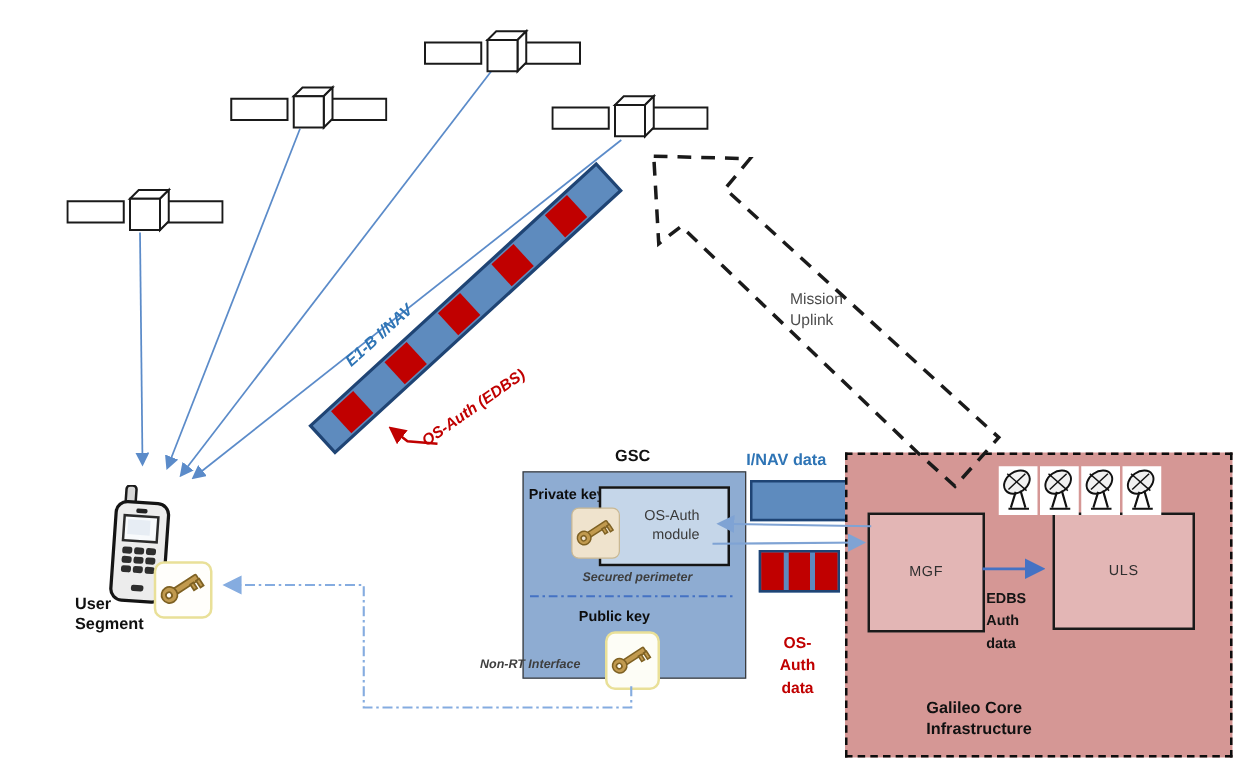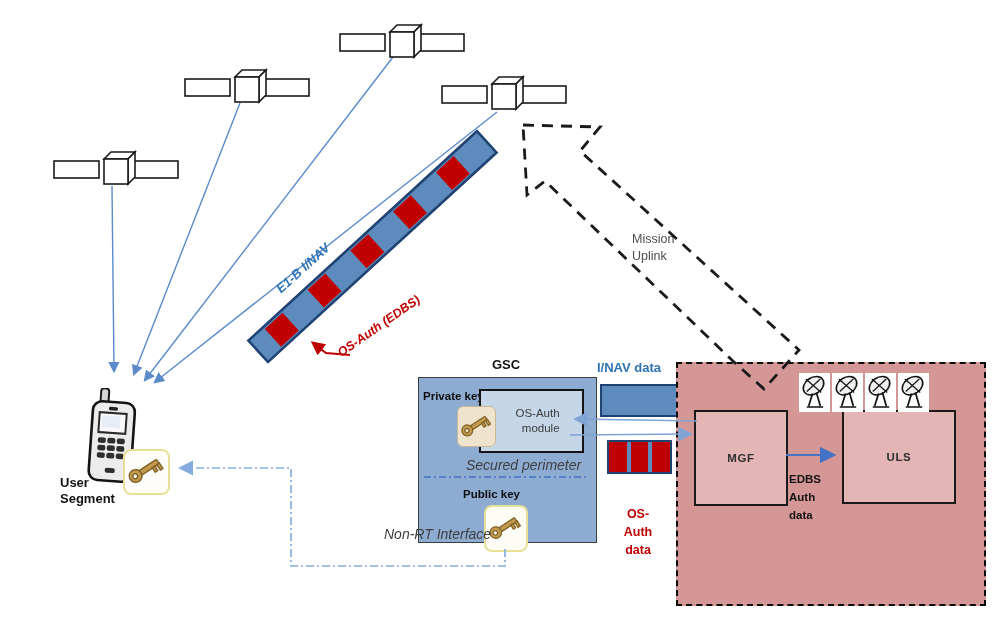--- a/index.html
+++ b/index.html
@@ -21,30 +21,30 @@
 
   
   .lbl{color:#111;font-size:13px;font-weight:700;line-height:16px;}
   .lbl-rot{transform-origin:0 50%;font-style:italic;font-weight:700;font-size:13px;white-space:nowrap;}
   .lbl-e1b{color:var(--label_blue);transform:rotate(-42deg);}
   .lbl-osauth-sig{color:var(--auth_red);transform:rotate(-35deg);font-size:12.5px;}
   .lbl-mission{color:#4d4d4d;font-size:12.5px;font-weight:400;line-height:17px;}
   .lbl-inav{color:var(--label_blue);font-size:13px;font-weight:700;}
   .lbl-osauth-data{color:var(--auth_red);font-size:12.5px;font-weight:700;line-height:18px;text-align:center;margin-top:28px;}
   .lbl-edbs{color:#141414;font-size:11.5px;font-weight:600;line-height:18px;}
-  .lbl-small-italic{color:#3e3e3e;font-size:14px;font-style:italic;font-weight:400;white-space:nowrap;}
+  .lbl-small-italic{color:#3e3e3e;font-size:10px;font-style:italic;font-weight:700;white-space:nowrap;}
 
   
   .gsc-box{background:var(--gsc_fill);border:1.6px solid #3c3c3c;}
   .module-box{background:var(--module_fill);border:2.3px solid #141414;display:flex;align-items:center;justify-content:center;text-align:right;color:#3a3a3a;font-size:11.5px;font-weight:500;line-height:15px;}
   .inav-bar{background:var(--signal_blue);border:2.4px solid var(--navy_border);}
   .osauth-bar{background:var(--signal_blue);border:2.2px solid var(--navy_border);display:flex;gap:4px;}
   .osauth-bar .cell{flex:1;background:var(--auth_red);}
   .core-box{background:var(--core_fill);border:2.6px dashed #0d0d0d;}
-  .core-inner{background:var(--core_inner_fill);border:2px solid #1a1a1a;display:flex;align-items:center;justify-content:center;color:#2f2f2f;font-size:11.5px;font-weight:700;letter-spacing:.6px;}
+  .core-inner{background:var(--core_inner_fill);border:2px solid #1a1a1a;display:flex;align-items:center;justify-content:center;color:#2f2f2f;font-size:11.5px;font-weight:400;letter-spacing:.6px;}
   .dish{background:#fff;display:flex;align-items:center;justify-content:center;}
   .keybox{border-radius:8px;display:flex;align-items:center;justify-content:center;}
   .keybox.user{background:#fffefb;border:2px solid #e9e098;}
   .keybox.private{background:#efe3cd;border:1.6px solid #c9b893;border-radius:6px;}
   .keybox.public{background:#fdfdf6;border:2px solid #e9e098;}
 </style>
 </head>
 <body>
 
 <div class="stage">
@@ -191,20 +191,22 @@
   <div class="abs lbl-osauth-data pre" style="left:605px;top:477px;width:66px">OS-
 Auth
 data</div>
 
   <div class="abs core-box" style="left:676px;top:362px;width:306px;height:240px"></div>
   <div class="abs core-inner" style="left:694px;top:410px;width:90px;height:92px">MGF</div>
   <div class="abs core-inner" style="left:842px;top:410px;width:110px;height:90px">ULS</div>
   <div class="abs lbl-edbs pre" style="left:789px;top:470px">EDBS
 Auth
 data</div>
+  <div class="abs lbl pre" style="left:741px;top:557px;font-size:13px;line-height:17px">Galileo Core
+Infrastructure</div>
 
   <div class="abs dish" style="left:799px;top:373px;width:31px;height:39px">
     <svg width="29" height="37" viewBox="0 0 30 38">
       <ellipse cx="14" cy="12" rx="11.5" ry="8.5" transform="rotate(-35 14 12)" fill="#f1f1f1" stroke="#111" stroke-width="1.6"></ellipse>
       <line x1="6" y1="5" x2="22" y2="19" stroke="#111" stroke-width="1.2"></line>
         <line x1="7" y1="18" x2="21" y2="5" stroke="#111" stroke-width="1.2"></line>
       <path d="M13 20 L9 33 M17 19 L21 33 M7 34 L24 34" stroke="#111" stroke-width="1.8" fill="none"></path>
     </svg>
   </div>
   <div class="abs dish" style="left:832px;top:373px;width:31px;height:39px">

